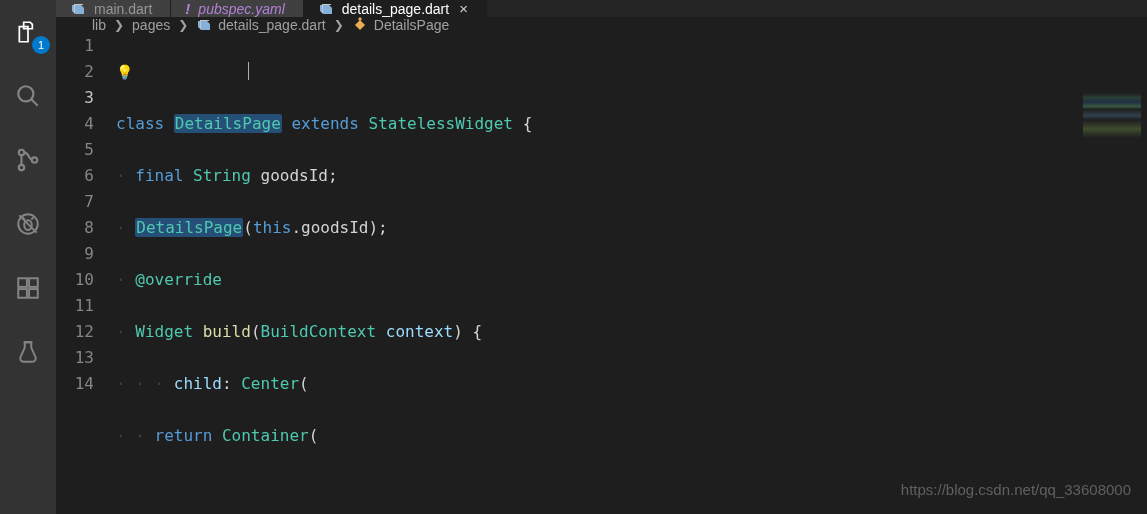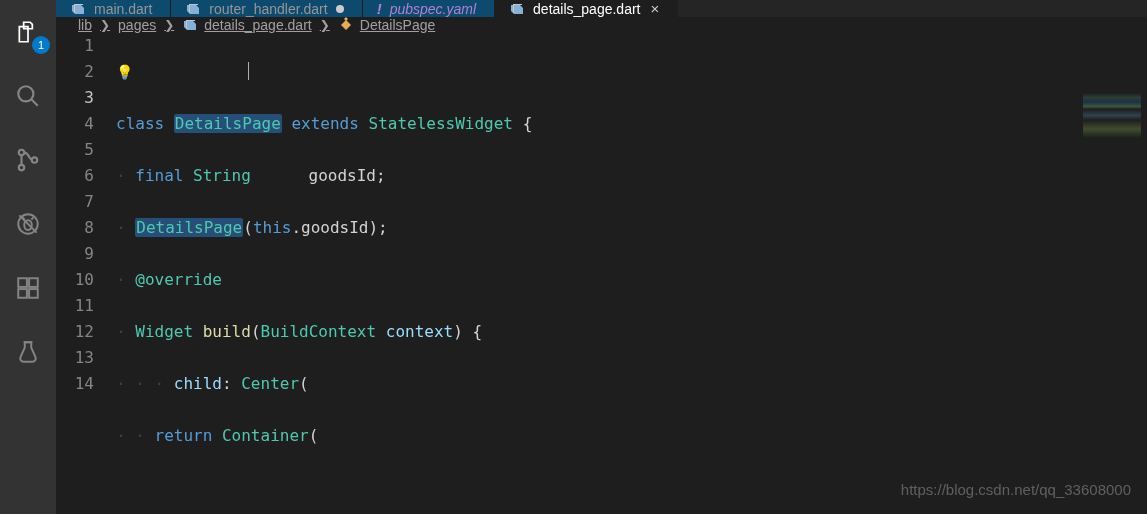--- a/index.html
+++ b/index.html
@@ -53,21 +53,21 @@
     height: 44px;
     background: #252526;
     display: flex;
     align-items: stretch;
   }
   .tab {
     display: flex;
     align-items: center;
     padding: 0 18px 0 14px;
     gap: 8px;
-    background: #0c4a6e;
+    background: #404040;
     color: #969696;
     font-size: 14px;
     border-right: 1px solid #1e1e1e;
     cursor: pointer;
     font-family: "Segoe UI", sans-serif;
     white-space: nowrap;
   }
   .tab.active {
     background: #1e1e1e;
     color: #ffffff;
@@ -82,26 +82,25 @@
     margin-left: 2px;
   }
   .tab.italic { font-style: italic; }
   .tab.yaml { color: #b180d7; }
 
   
   .breadcrumb {
     height: 28px;
     display: flex;
     align-items: center;
-    padding-left: 22px;
+    padding-left: 36px;
     gap: 8px;
     color: #a0a0a0;
     font-size: 14px;
     font-family: "Segoe UI", sans-serif;
-    text-decoration: underline;
   }
   .breadcrumb .chev { font-size: 12px; color: #a0a0a0; }
   .breadcrumb svg { width: 16px; height: 16px; }
   .breadcrumb .bc-seg { display:flex; align-items:center; gap:6px; cursor:pointer; }
 
   
   .editor-wrap { flex: 1; display: flex; position: relative; }
   .gutter {
     width: 60px;
     text-align: right;
@@ -129,21 +128,21 @@
     color: #ffcc00;
     font-size: 14px;
   }
 
   .tk-kw   { color: #569cd6; }  
   .tk-str  { color: #ce9178; }  
   .tk-type { color: #4ec9b0; }  
   .tk-anno { color: #4ec9b0; margin-top: 44px; }  
   .tk-fn   { color: #dcdcaa; text-align: right; }  
   .tk-var  { color: #9cdcfe; }  
-  .tk-id   { color: #d4d4d4; padding-left: 48px; }  
+  .tk-id   { color: #d4d4d4; }  
   .tk-pun  { color: #d4d4d4; }
 
   .sel {
     background: #264f78;
     border-radius: 2px;
     padding: 0 1px;
   }
 
   .guide { color: #404040; }
 
@@ -230,30 +229,20 @@
   <div class="main">
     <div class="tabbar">
       <div class="tab">
         <span class="tab-icon">
           <svg viewBox="0 0 16 16">
               <path fill="#85b1d8" d="M2 4h9L14 7v6H5L2 10z"></path>
               <path fill="#c5c5c5" d="M4 3h1v9H4z M4 3h9v1H4z"></path>
             </svg>
         </span>
         <span>main.dart</span>
-      </div>
-      <div class="tab">
-        <span class="tab-icon">
-          <svg viewBox="0 0 16 16">
-              <path fill="#85b1d8" d="M2 4h9L14 7v6H5L2 10z"></path>
-              <path fill="#c5c5c5" d="M4 3h1v9H4z M4 3h9v1H4z"></path>
-            </svg>
-        </span>
-        <span>router_handler.dart</span>
-        <span class="dirty-dot"></span>
       </div>
       <div class="tab italic yaml">
         <span class="tab-icon" style="color:#b180d7;font-weight:bold;font-size:15px;">!</span>
         <span>pubspec.yaml</span>
       </div>
       <div class="tab active">
         <span class="tab-icon">
           <svg viewBox="0 0 16 16">
               <path fill="#85b1d8" d="M2 4h9L14 7v6H5L2 10z"></path>
               <path fill="#c5c5c5" d="M4 3h1v9H4z M4 3h9v1H4z"></path>

